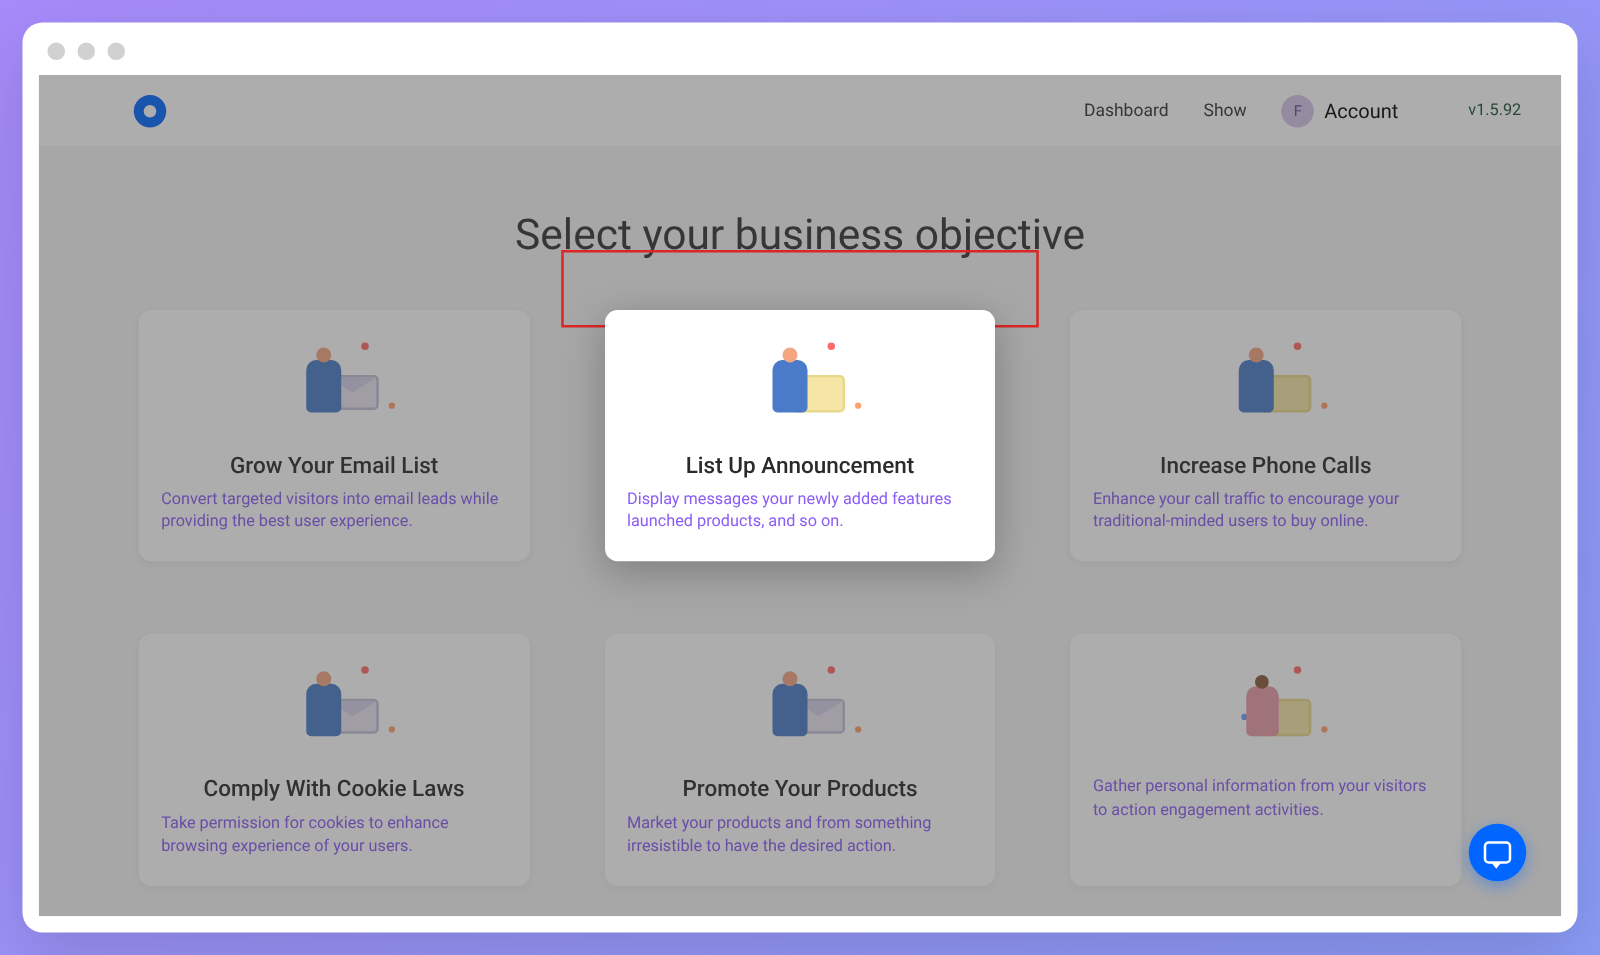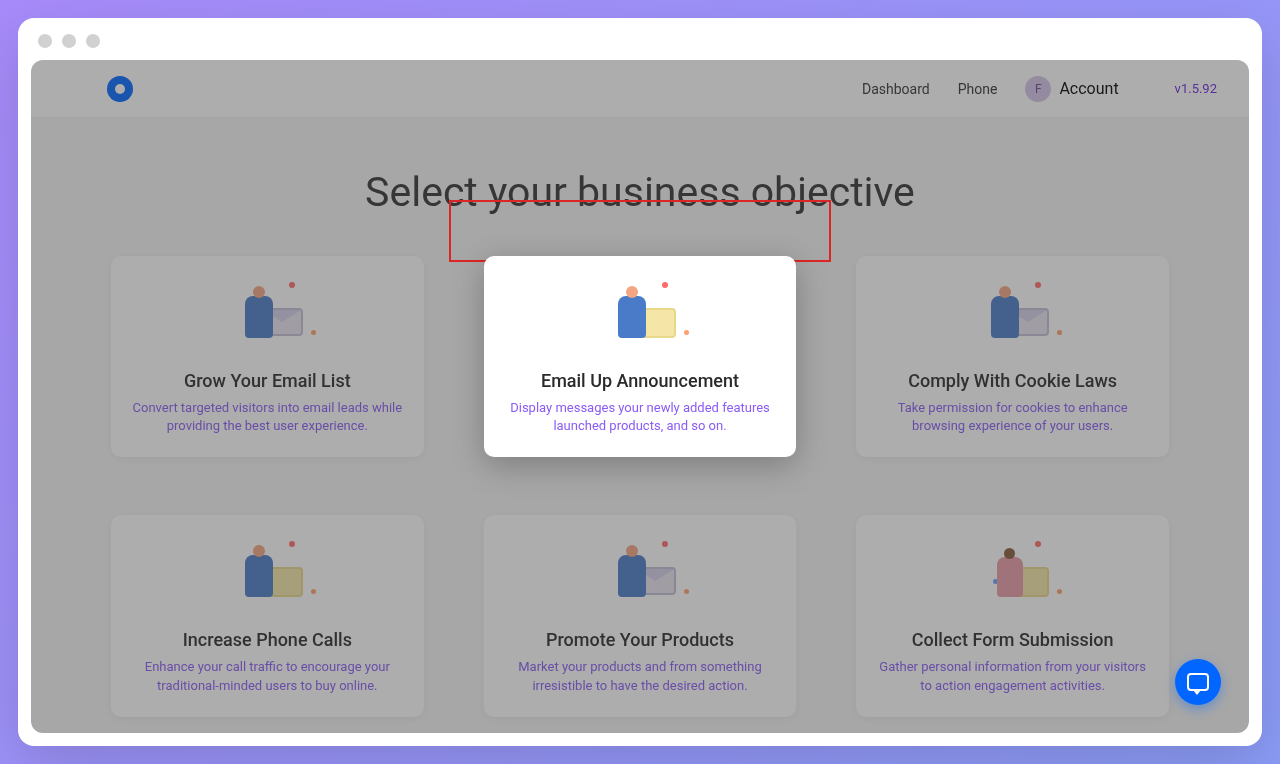--- a/index.html
+++ b/index.html
@@ -45,21 +45,21 @@
   background: #d1d1d1;
 }
 
 .app-container {
   position: absolute;
   top: 42px;
   left: 13px;
   right: 13px;
   bottom: 13px;
   background: #f5f5f5;
-  border-radius: 12px;
+  border-radius: 0;
   overflow: hidden;
 }
 
 .dim-overlay {
   position: absolute;
   inset: 0;
   background: rgba(60,60,60,0.42);
   z-index: 50;
   pointer-events: none;
 }
@@ -117,32 +117,32 @@
   border-radius: 50%;
   background: #d4c5e8;
   display: flex;
   align-items: center;
   justify-content: center;
   font-size: 12px;
   color: #6b4a8f;
 }
 
 .version {
-  color: #6d28d9;
+  color: #14532d;
   font-size: 13px;
   margin-left: 28px;
 }
 
 .content {
   padding: 20px 80px;
 }
 
 .page-title {
   text-align: left;
-  font-size: 41px;
+  font-size: 34px;
   font-weight: 400;
   color: #333;
   margin: 18px auto 28px;
   width: fit-content;
   padding: 12px 24px;
 }
 
 .title-highlight {
   position: absolute;
   top: 140px;
@@ -159,21 +159,20 @@
   display: grid;
   grid-template-columns: repeat(3, 1fr);
   gap: 58px 60px;
   margin-top: 10px;
 }
 
 .card {
   background: #fff;
   border-radius: 10px;
   padding: 26px 18px 22px;
-  text-align: center;
   box-shadow: 0 2px 8px rgba(0,0,0,0.06);
   min-height: 196px;
   display: flex;
   flex-direction: column;
   align-items: center;
 }
 
 .card-illustration {
   width: 80px;
   height: 70px;
@@ -348,21 +347,21 @@
     <div class="window-dot"></div>
     <div class="window-dot"></div>
   </div>
 
   <div class="app-container">
 
     <div class="header">
       <div class="logo"></div>
       <div class="header-nav">
         <span class="nav-link">Dashboard</span>
-        <span class="nav-link">Phone</span>
+        <span class="nav-link">Show</span>
         <div class="account-group">
           <div class="avatar">F</div>
           <span>Account</span>
         </div>
         <span class="version">v1.5.92</span>
       </div>
     </div>
 
     <div class="content">
       <h1 class="page-title">Select your business objective</h1>
@@ -378,61 +377,60 @@
           <div class="card-title">Grow Your Email List</div>
           <div class="card-desc">Convert targeted visitors into email leads while providing the best user experience.</div>
         </div>
 
         <div class="card card-highlighted">
           <div class="card-illustration">
             <div class="illus-dots"></div>
             <div class="illus-card"></div>
             <div class="illus-person"></div>
           </div>
-          <div class="card-title">Email Up Announcement</div>
+          <div class="card-title">List Up Announcement</div>
           <div class="card-desc">Display messages your newly added features launched products, and so on.</div>
+        </div>
+
+        <div class="card">
+          <div class="card-illustration">
+            <div class="illus-dots"></div>
+            <div class="illus-card"></div>
+            <div class="illus-person"></div>
+          </div>
+          <div class="card-title">Increase Phone Calls</div>
+          <div class="card-desc">Enhance your call traffic to encourage your traditional-minded users to buy online.</div>
         </div>
 
         <div class="card">
           <div class="card-illustration">
             <div class="illus-dots"></div>
             <div class="illus-envelope"></div>
             <div class="illus-person"></div>
           </div>
           <div class="card-title">Comply With Cookie Laws</div>
           <div class="card-desc">Take permission for cookies to enhance browsing experience of your users.</div>
         </div>
 
         <div class="card">
           <div class="card-illustration">
             <div class="illus-dots"></div>
-            <div class="illus-card"></div>
-            <div class="illus-person"></div>
-          </div>
-          <div class="card-title">Increase Phone Calls</div>
-          <div class="card-desc">Enhance your call traffic to encourage your traditional-minded users to buy online.</div>
-        </div>
-
-        <div class="card">
-          <div class="card-illustration">
-            <div class="illus-dots"></div>
             <div class="illus-envelope"></div>
             <div class="illus-person"></div>
           </div>
           <div class="card-title">Promote Your Products</div>
           <div class="card-desc">Market your products and from something irresistible to have the desired action.</div>
         </div>
 
         <div class="card">
           <div class="card-illustration">
             <div class="illus-dots"></div>
             <div class="illus-card"></div>
             <div class="illus-person-pink"></div>
           </div>
-          <div class="card-title">Collect Form Submission</div>
           <div class="card-desc">Gather personal information from your visitors to action engagement activities.</div>
         </div>
 
       </div>
     </div>
 
     <div class="dim-overlay"></div>
     <div class="title-highlight"></div>
 
     <div class="chat-bubble">

